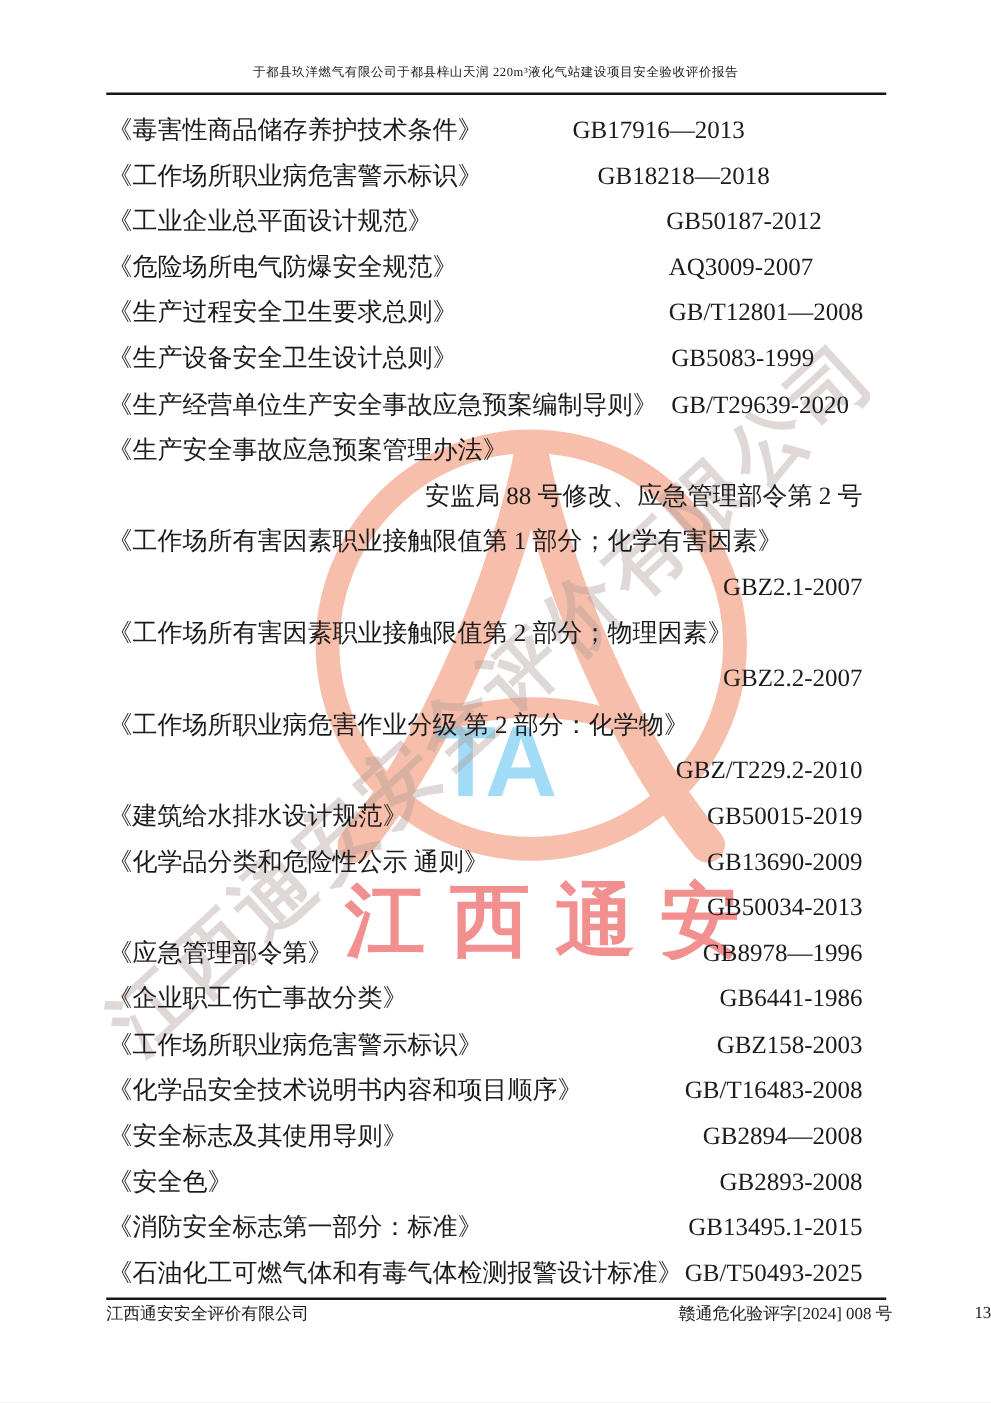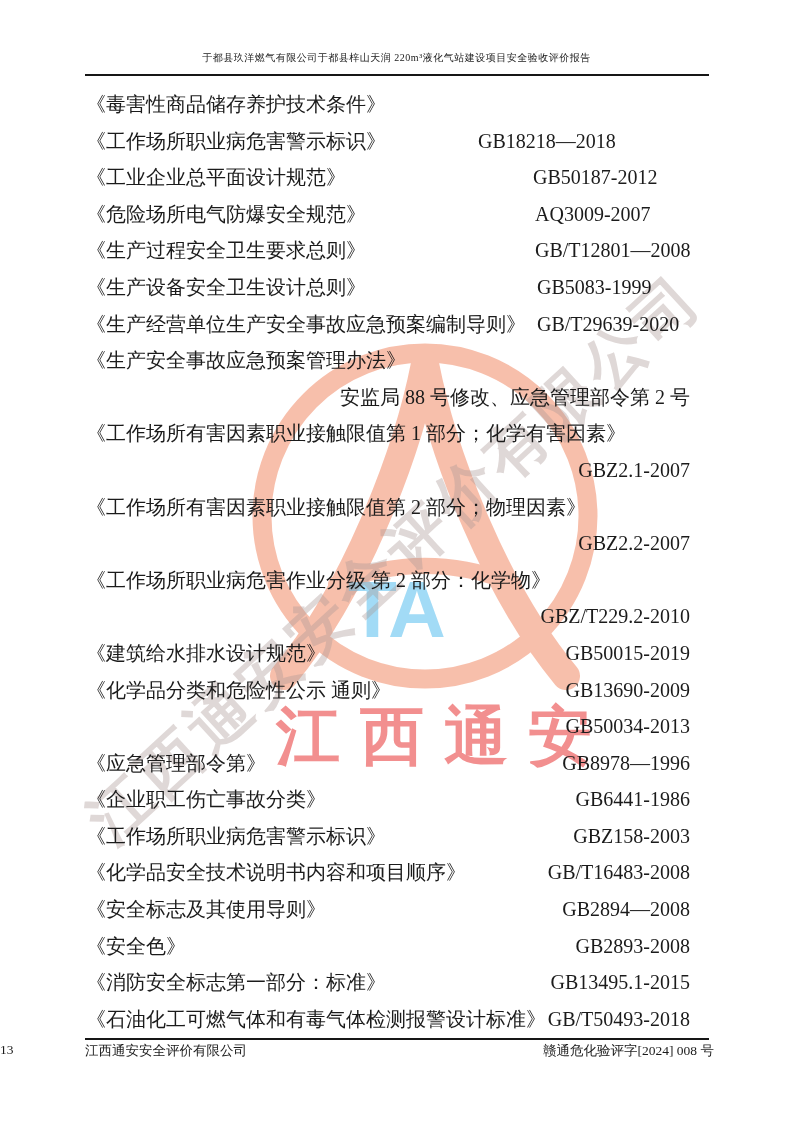--- a/index.html
+++ b/index.html
@@ -12,21 +12,21 @@
   
   .header-title {
     position:absolute; top:51px; left:0; width:100%;
     text-align:center; font-size:10px; letter-spacing:.5px; white-space:nowrap;
     z-index:3;
   }
   .header-rule { position:absolute; top:74px; left:85px; width:624px; height:2px; background:#161616; z-index:3; }
 
   .footer-rule { position:absolute; top:1038px; left:85px; width:624px; height:1.5px; background:#161616; z-index:3; }
   .footer-company { position:absolute; top:1042px; left:85px; font-size:13.5px; z-index:3; }
-  .footer-page { position:absolute; top:1042px; left:0; width:100%; text-align:left; font-size:13.5px; z-index:3; }
+  .footer-page { position:absolute; top:1042px; left:0; width:100%; text-align:right; font-size:13.5px; z-index:3; }
   .footer-doc { position:absolute; top:1042px; right:79px; font-size:13.5px; z-index:3; }
 
   
   .content { position:absolute; left:86px; top:86px; width:604px; font-size:20px; z-index:2; }
   .std-row { position:relative; height:36.6px; line-height:36.6px; }
   .std-title { position:absolute; left:0; top:0; white-space:nowrap; }
   .std-code { position:absolute; top:0; white-space:nowrap; }
 
   
   .wm { position:absolute; z-index:1; pointer-events:none; }
@@ -61,20 +61,21 @@
   <div class="wm wm-ta">TA</div>
   <div class="wm wm-diagonal">江西通安安全评价有限公司</div>
   <div class="wm wm-stamp">江西通安</div>
 
   <div class="header-title">于都县玖洋燃气有限公司于都县梓山天润 220m³液化气站建设项目安全验收评价报告</div>
   <div class="header-rule"></div>
 
   <div class="content" id="standards-list">
   <div class="std-row">
     <span class="std-title">《毒害性商品储存养护技术条件》</span>
+    <span class="std-code" style="left: 372px;">GB17916—2013</span>
   </div>
 
   <div class="std-row">
     <span class="std-title">《工作场所职业病危害警示标识》</span>
     <span class="std-code" style="left: 392px;">GB18218—2018</span>
   </div>
 
   <div class="std-row">
     <span class="std-title">《工业企业总平面设计规范》</span>
     <span class="std-code" style="left: 447px;">GB50187-2012</span>
@@ -184,21 +185,21 @@
     <span class="std-code" style="right: 0px;">GB2893-2008</span>
   </div>
 
   <div class="std-row">
     <span class="std-title">《消防安全标志第一部分：标准》</span>
     <span class="std-code" style="right: 0px;">GB13495.1-2015</span>
   </div>
 
   <div class="std-row">
     <span class="std-title">《石油化工可燃气体和有毒气体检测报警设计标准》</span>
-    <span class="std-code" style="right: 0px;">GB/T50493-2018</span>
+    <span class="std-code" style="right: 0px;">GB/T50493-2025</span>
   </div>
 </div>
 
   <div class="footer-rule"></div>
   <div class="footer-company">江西通安安全评价有限公司</div>
   <div class="footer-page">13</div>
   <div class="footer-doc">赣通危化验评字[2024] 008 号</div>
 
 </div>
 

